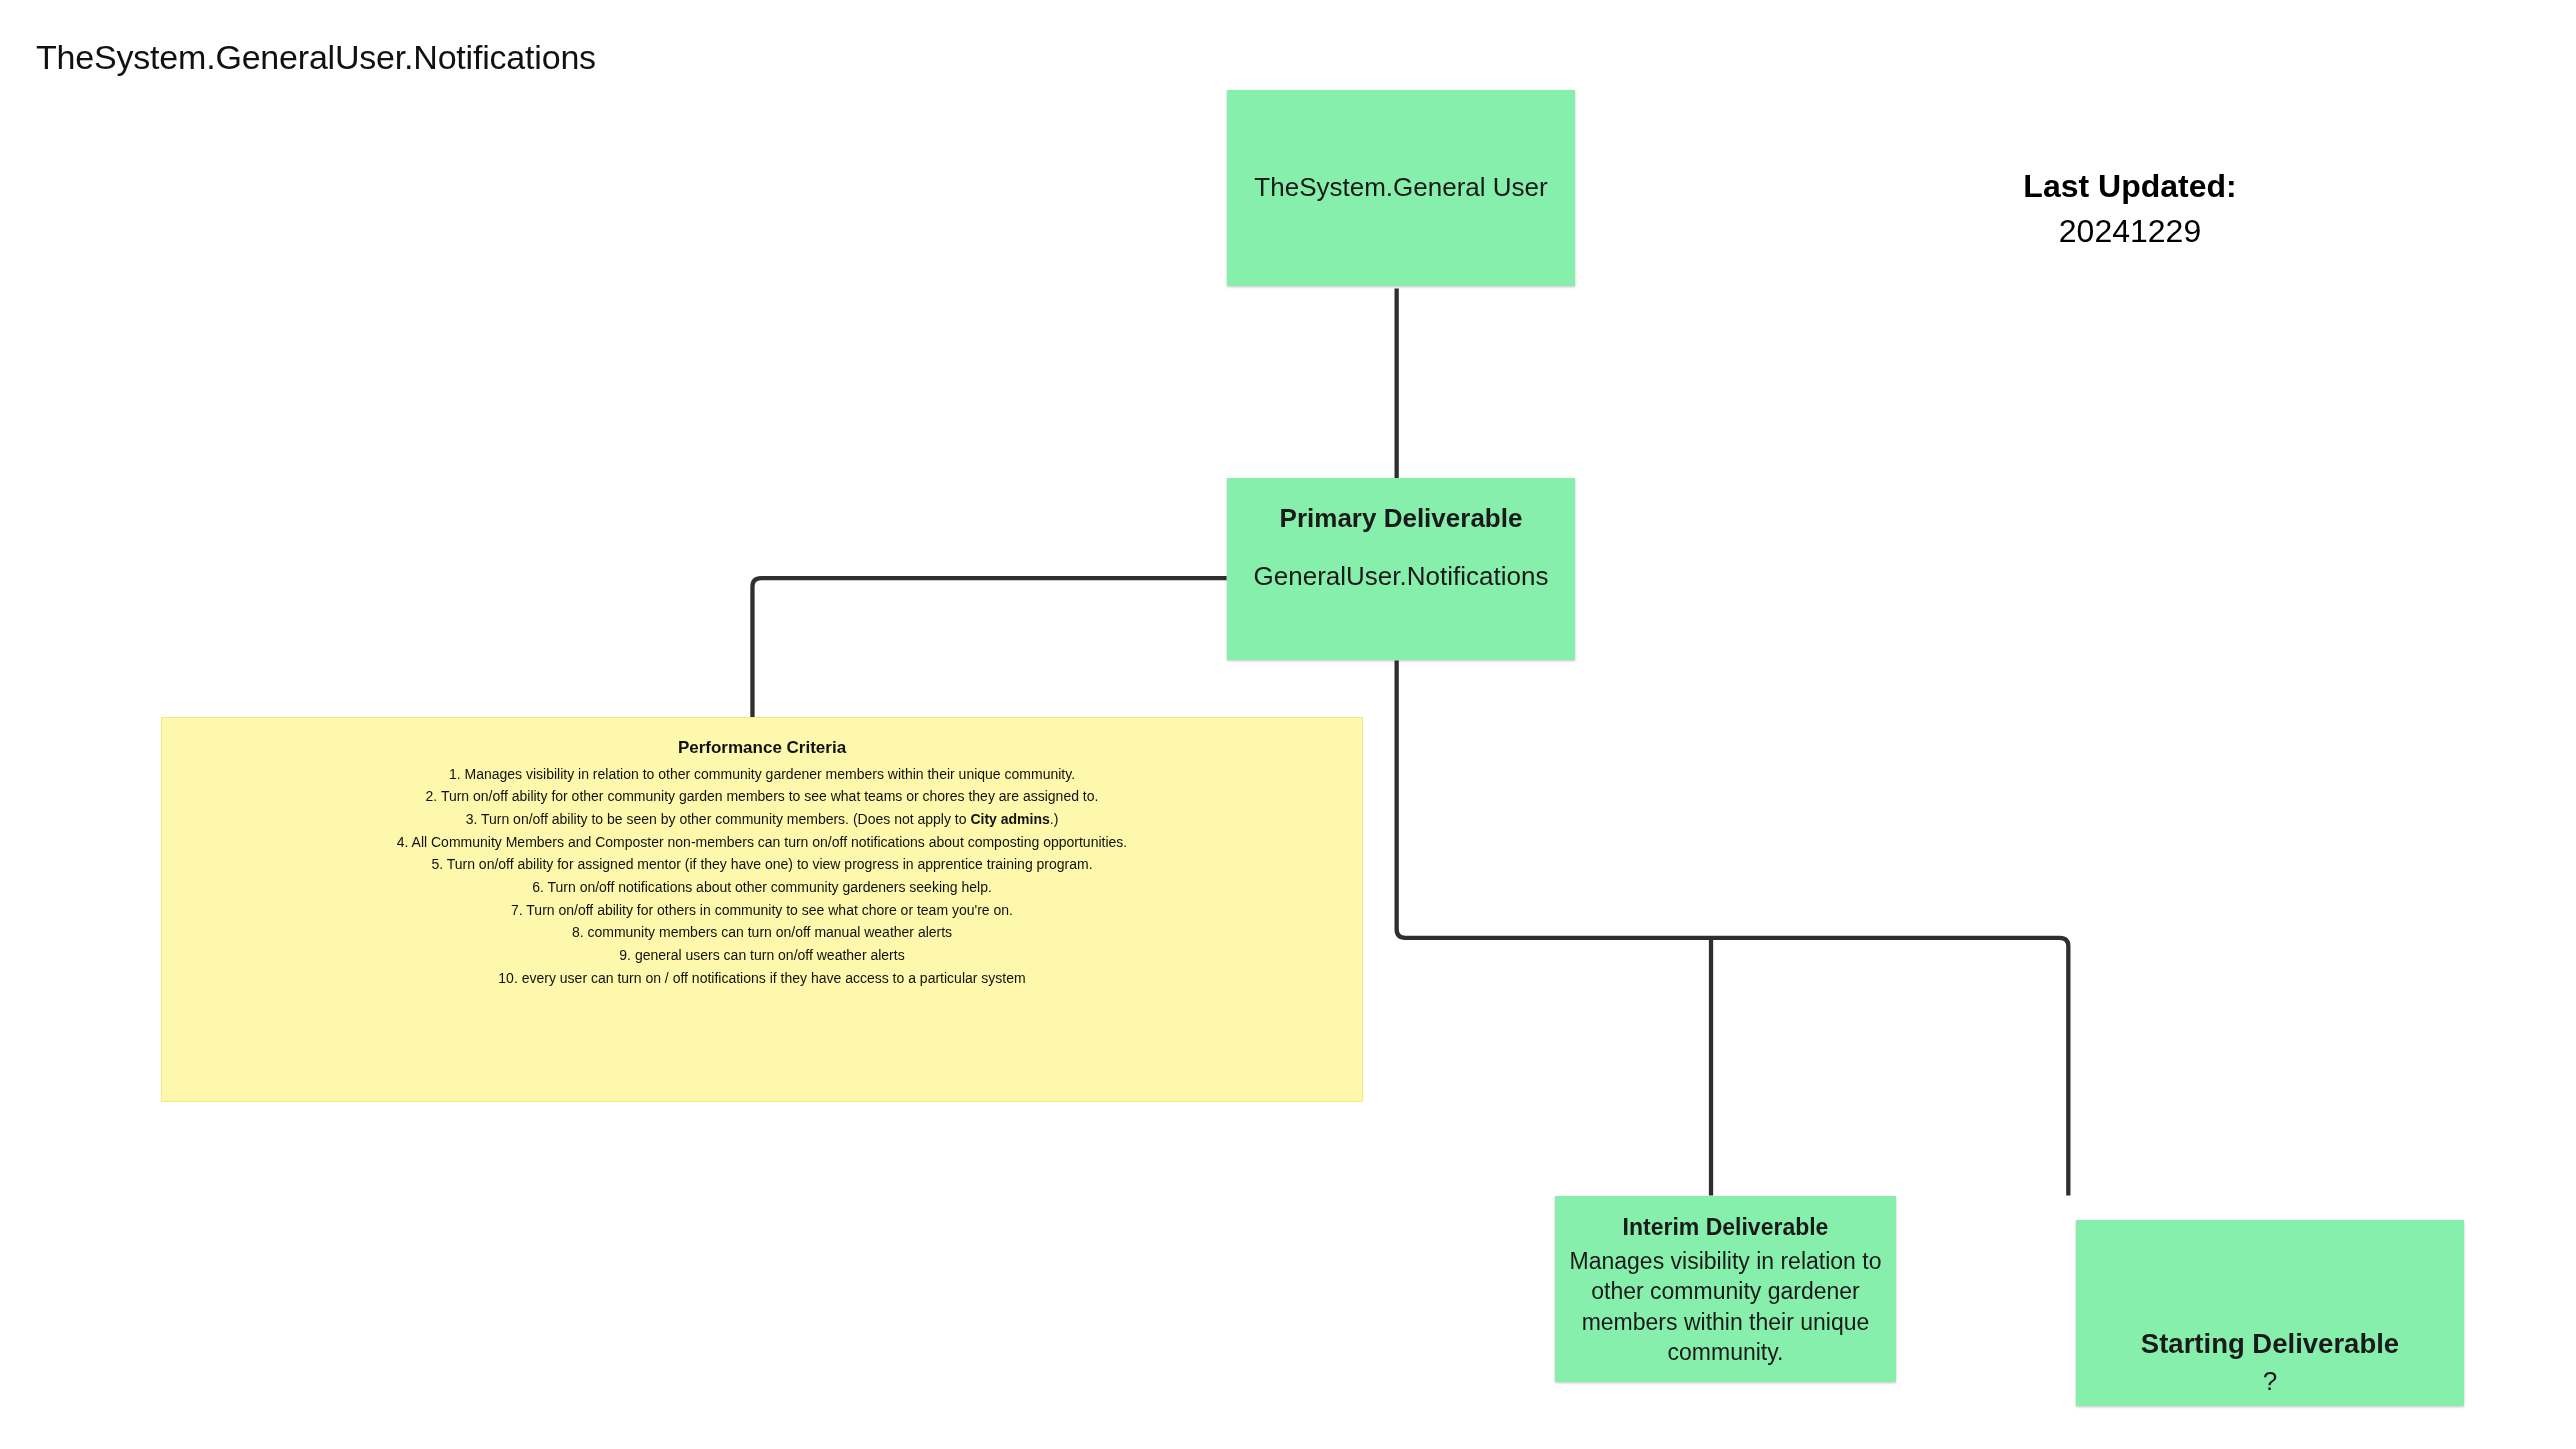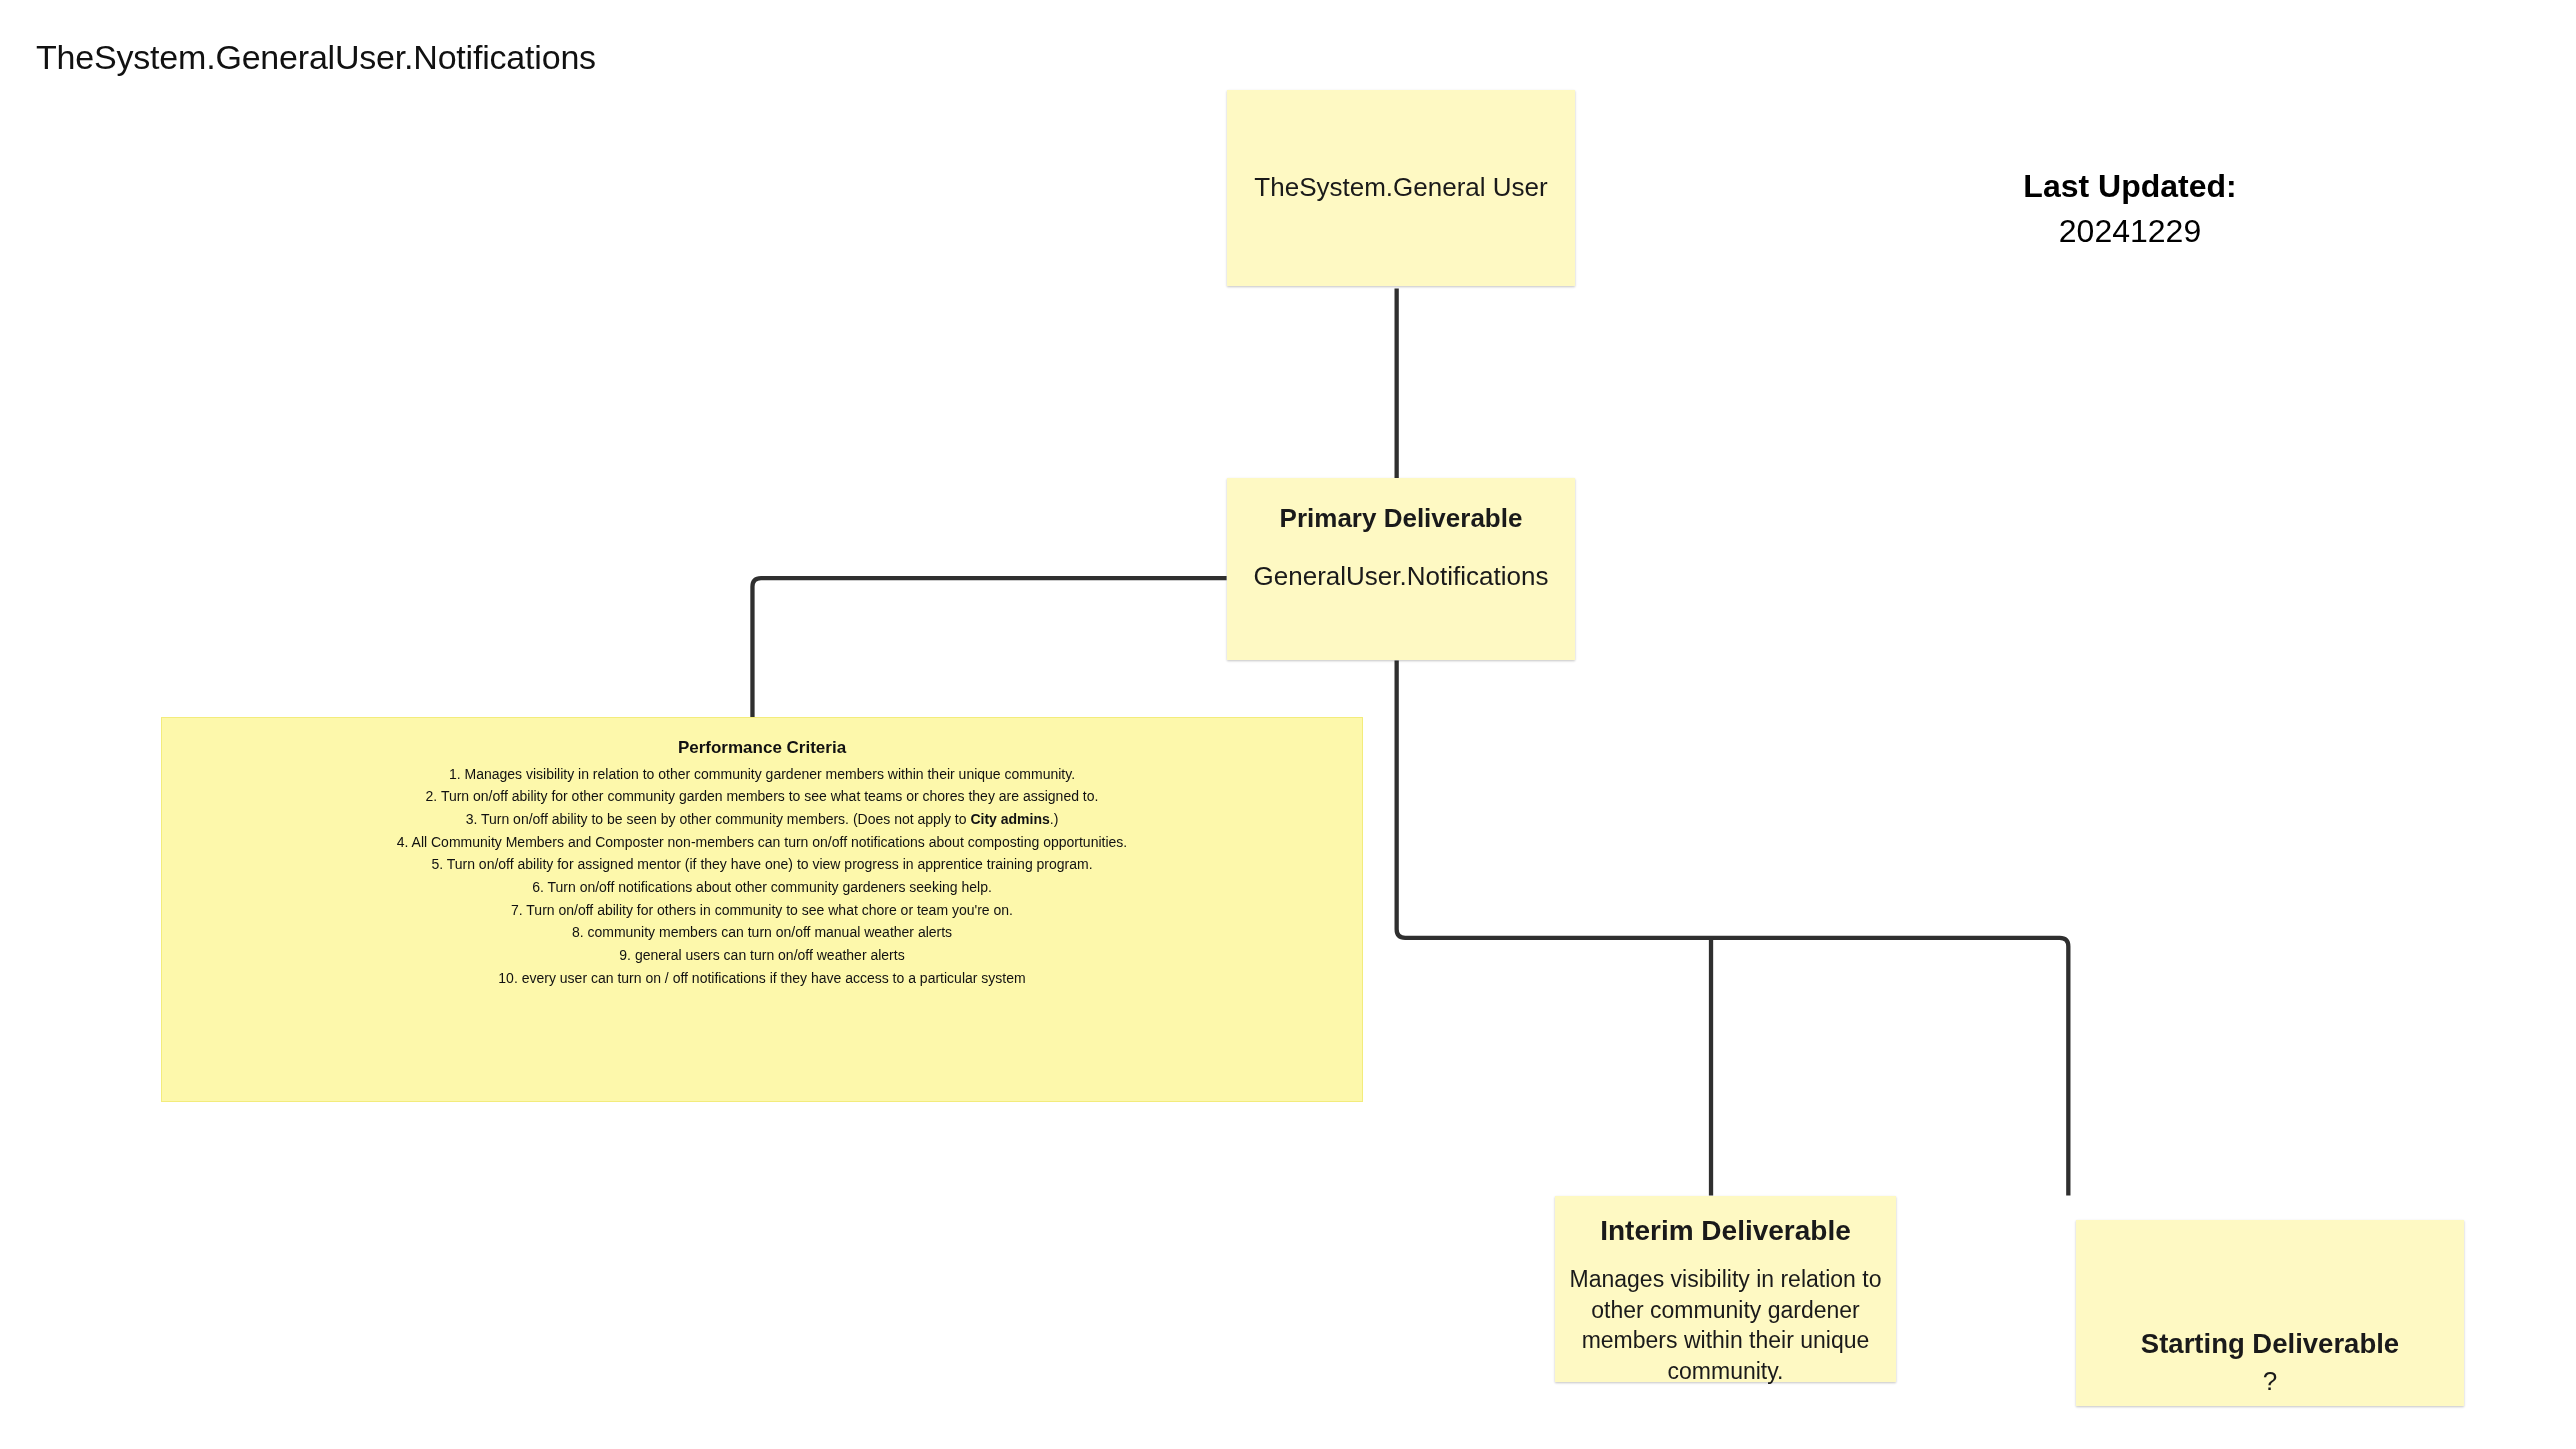--- a/index.html
+++ b/index.html
@@ -51,21 +51,21 @@
     font-size: 32px;
     font-weight: normal;
     line-height: 1.18;
     margin-top: 6.9px;
     white-space: nowrap;
   }
 
   
   .node {
     position: absolute;
-    background: #fef9c3;
+    background: #86efac;
     box-shadow: 0 0.9px 2.6px rgba(0,0,0,0.14), 0 0.9px 1.7px rgba(0,0,0,0.10);
     box-sizing: border-box;
     display: flex;
     flex-direction: column;
     align-items: center;
     justify-content: center;
     text-align: center;
     padding: 8.6px 12px;
   }
   .node .node-title {
@@ -104,21 +104,21 @@
   
   #node-interim {
     left: 1555px;
     top: 1196px;
     width: 341px;
     height: 186px;
     font-size: 23px;
     justify-content: flex-start;
     padding-top: 17px;
   }
-  #node-interim .node-title { font-size: 28px; margin-bottom: 16px; }
+  #node-interim .node-title { font-size: 23px; margin-bottom: 4px; }
   #node-interim .node-body  { font-size: 23px; line-height: 1.33; }
 
   
   #node-starting {
     left: 2076px;
     top: 1220px;
     width: 388px;
     height: 186px;
     font-size: 27.5px;
     justify-content: flex-end;

